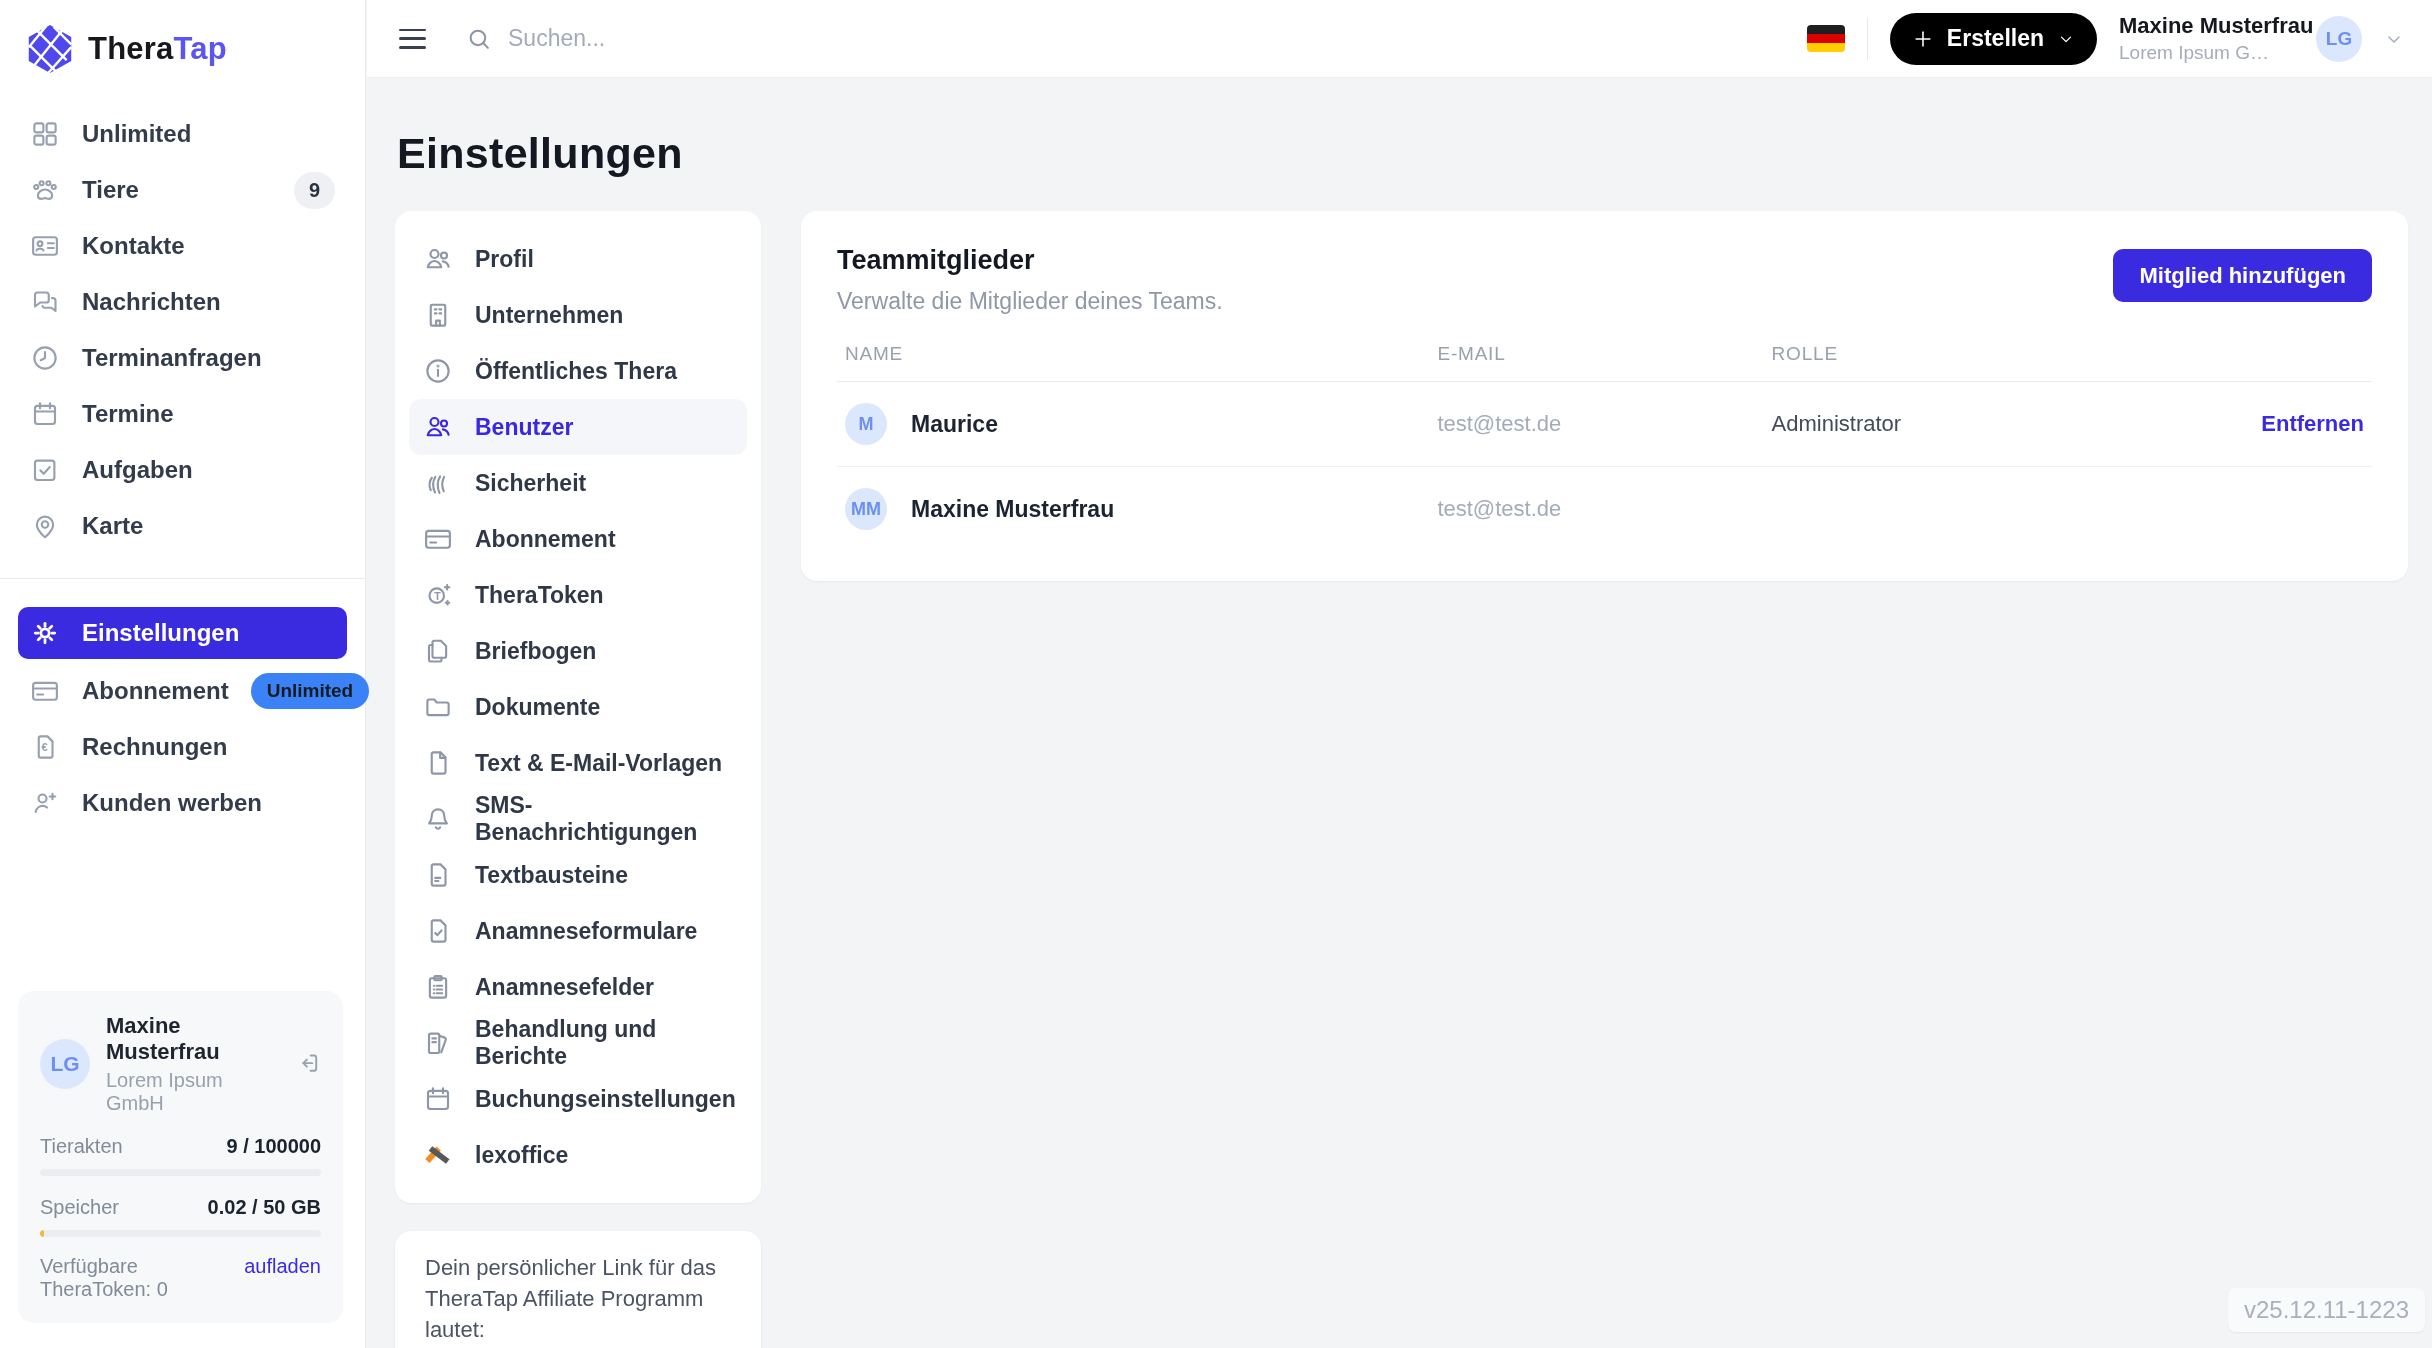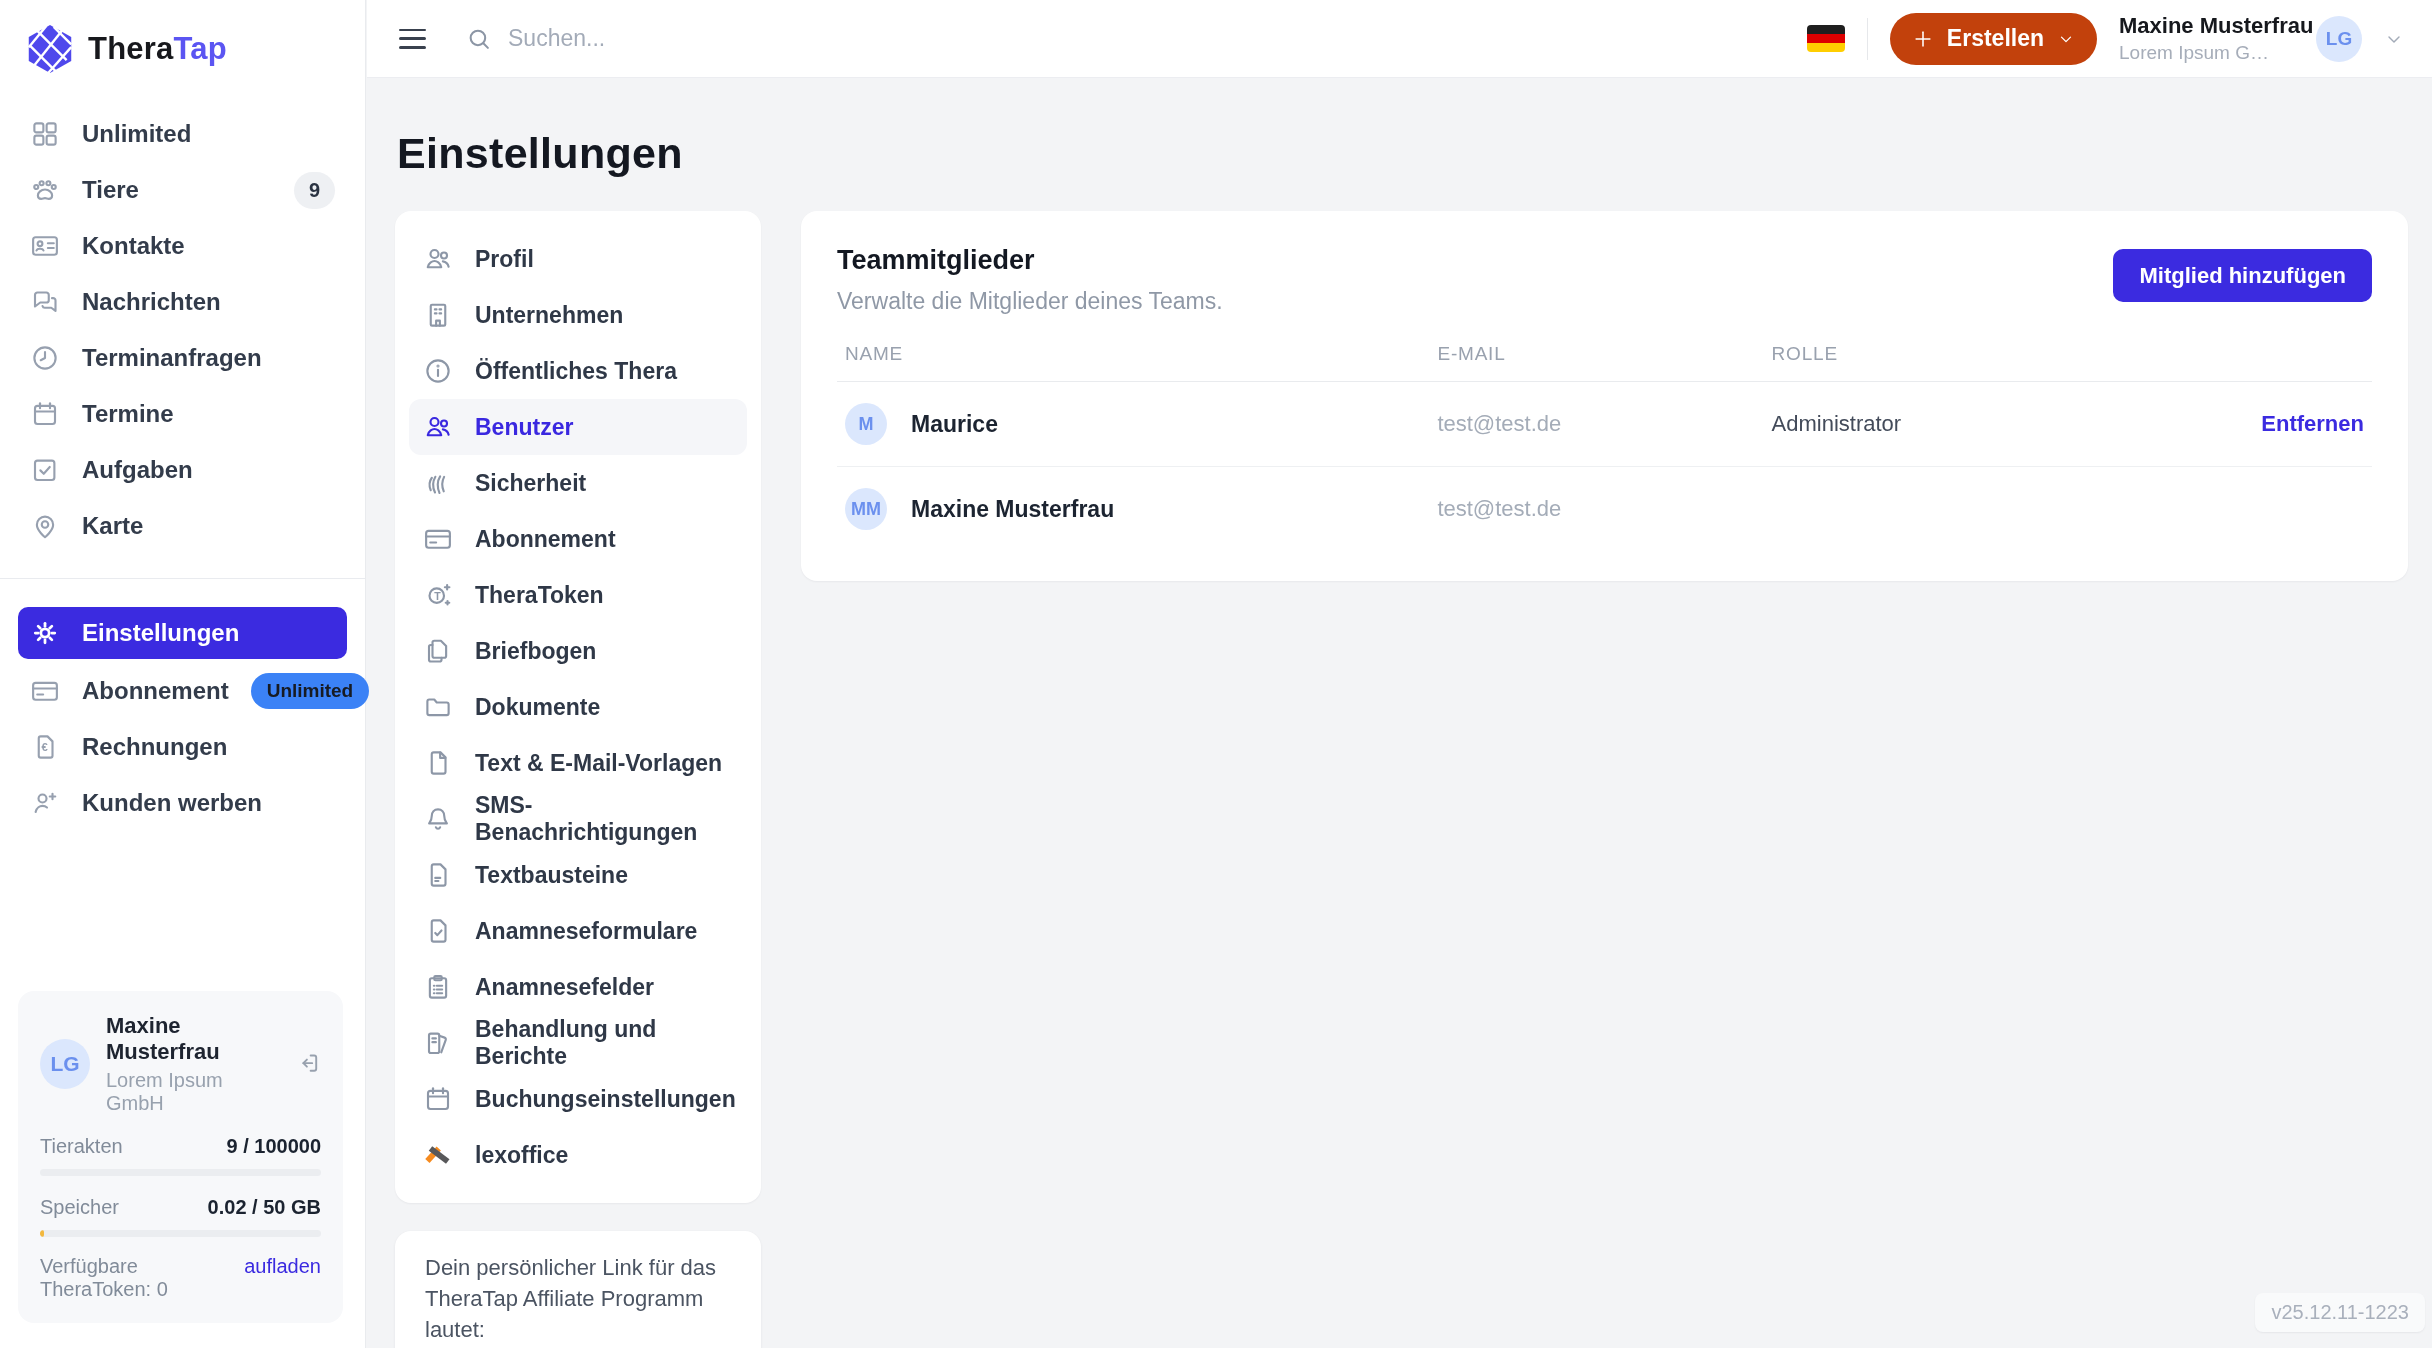--- a/index.html
+++ b/index.html
@@ -50,21 +50,21 @@
   .hamburger { width:27px; height:20px; display:flex; flex-direction:column; justify-content:space-between; cursor:pointer; }
   .hamburger span { height:2.6px; background:#39414E; border-radius:2px; }
   .search-wrap { display:flex; align-items:center; gap:16px; margin-left:40px; flex:1; }
   .search-wrap .ic { width:26px; height:26px; color:#8C96A5; }
   .search-input { border:none; outline:none; font-size:23px; color:#0f172a; font-family:inherit; width:600px; background:transparent; }
   .search-input::placeholder { color:#A3ABB8; }
   .top-right { display:flex; align-items:center; gap:22px; }
   .flag { width:38px; height:27px; border-radius:4px; overflow:hidden; cursor:pointer; display:flex; flex-direction:column; }
   .flag div { flex:1; }
   .top-sep { width:1px; height:42px; background:#E6E8EB; }
-  .btn-create { display:flex; align-items:center; gap:13px; background:#c2410c; color:#fff; border:none; border-radius:999px; height:52px; padding:0 22px 0 22px; font-size:23px; font-weight:700; font-family:inherit; cursor:pointer; }
+  .btn-create { display:flex; align-items:center; gap:13px; background:#000000; color:#fff; border:none; border-radius:999px; height:52px; padding:0 22px 0 22px; font-size:23px; font-weight:700; font-family:inherit; cursor:pointer; }
   .btn-create .ic { width:22px; height:22px; stroke-width:2.4; }
   .btn-create .chev { width:18px; height:18px; stroke-width:2.6; }
   .top-user { line-height:1.15; max-width:175px; }
   .top-user .n { font-size:22px; font-weight:700; color:#16181D; white-space:nowrap; }
   .top-user .c { font-size:19px; color:#A6ADB9; margin-top:3px; white-space:nowrap; overflow:hidden; text-overflow:ellipsis; }
   .top-avatar { width:46px; height:46px; font-size:19px; }
   .top-chev { width:20px; height:20px; color:#A3ABB8; stroke-width:2.4; cursor:pointer; }
 
   
   .main { position:absolute; left:367px; right:0; top:79px; bottom:0; padding:0 24px 0 28px; }
@@ -89,21 +89,21 @@
   .member-row.bordered { border-bottom:1px solid #EEF0F2; }
   .name-cell { display:flex; align-items:center; gap:24px; font-size:23px; font-weight:700; color:#1C2431; }
   .row-avatar { width:42px; height:42px; font-size:18px; }
   .email-cell { font-size:22px; color:#A4ACB8; }
   .role-cell { font-size:22px; color:#434B5A; }
   .action-cell { font-size:22px; font-weight:700; color:#3B2BE0; text-align:right; cursor:pointer; }
 
   .affiliate-card { width:366px; background:#fff; border-radius:16px; margin-top:28px; padding:22px 30px; box-shadow:0 1px 3px rgba(16,24,40,.07); }
   .affiliate-text { font-size:22px; color:#4B5462; line-height:1.4; }
 
-  .version-pill { position:absolute; right:7px; bottom:16px; background:#F9FAFB; border-radius:8px; padding:8px 16px; font-size:20px; color:#A9B0BC; box-shadow:0 1px 2px rgba(16,24,40,.06); }
+  .version-pill { position:absolute; right:7px; bottom:16px; background:#F9FAFB; border-radius:8px; padding:8px 16px; font-size:24px; color:#A9B0BC; box-shadow:0 1px 2px rgba(16,24,40,.06); }
 </style>
 </head>
 <body>
 
 <aside class="sidebar">
   <div class="logo-row">
     <svg width="48" height="52" viewBox="0 0 52 56">
       <polygon points="26,2 49,15 49,41 26,54 3,41 3,15" fill="#4F48EC"></polygon>
       <g stroke="#fff" stroke-width="2.6">
         <line x1="12" y1="8" x2="44" y2="40"></line>

